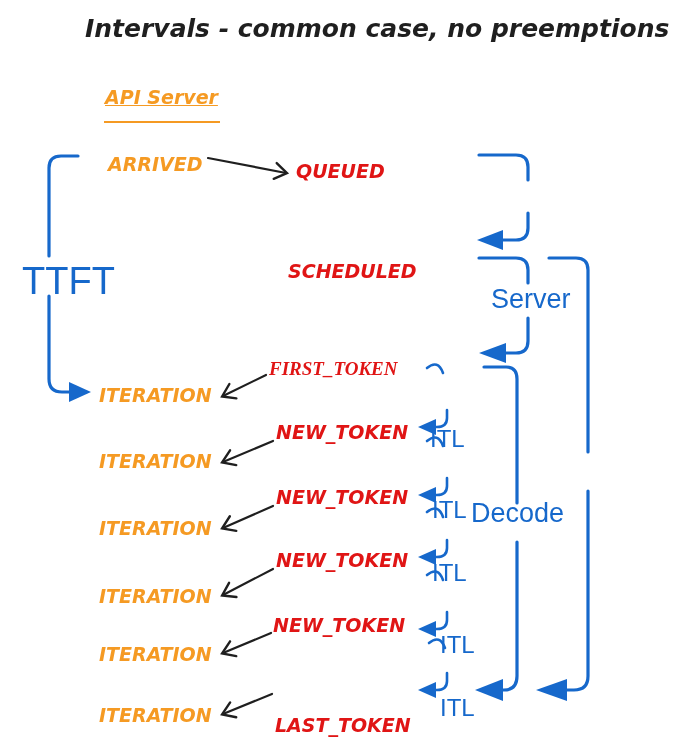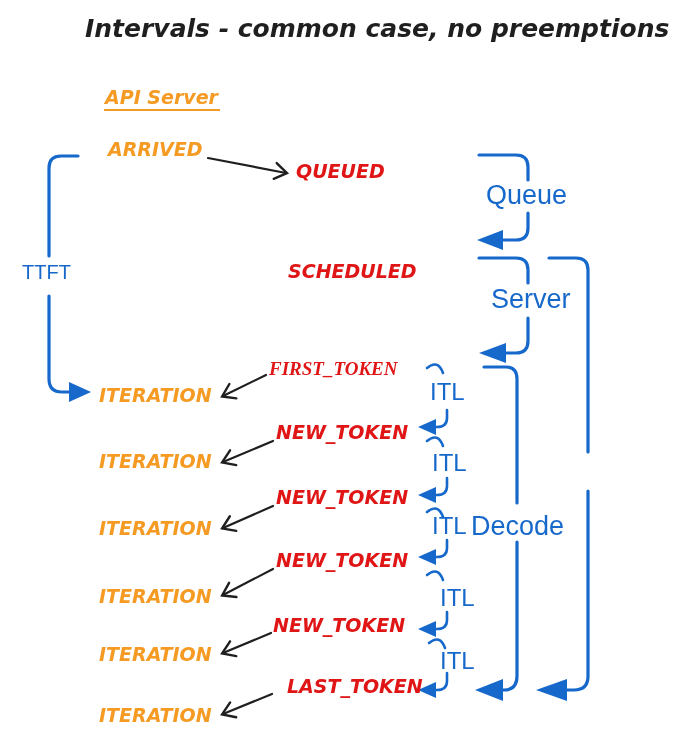--- a/index.html
+++ b/index.html
@@ -19,30 +19,30 @@
     font-family: "DejaVu Sans", sans-serif;
     font-style: italic; font-weight: bold;
     font-size: 25px; color: var(--ink);
     text-align: center;
   }
   .hand {
     font-family: "DejaVu Sans", sans-serif;
     font-style: italic; font-weight: bold;
     font-size: 19px;
   }
-  .colhead { border-bottom: 2px solid currentColor; padding: 0 2px 2px 1px; }
+  .colhead { border-bottom: 2px solid currentColor; padding: 0 2px 14px 1px; text-decoration: underline; }
   .orange { color: var(--orange); }
   .red    { color: var(--red); }
 
   .blue-label {
     font-family: "Liberation Sans", sans-serif;
     color: var(--blue);
     font-size: 27px;
   }
-  .itl-label { font-size: 24px; }
+  .itl-label { font-size: 24px; margin-top: 47px; }
 
   .bstroke { fill:none; stroke:var(--blue); stroke-width:3.2; stroke-linecap:round; }
   .bstroke-sm { fill:none; stroke:var(--blue); stroke-width:2.6; stroke-linecap:round; }
   .bfill { fill:var(--blue); stroke:none; }
   .kstroke { fill:none; stroke:var(--ink); stroke-width:2.2; stroke-linecap:round; }
 </style>
 </head>
 <body>
 
 <div class="stage">
@@ -122,41 +122,40 @@
       <path class="kstroke" d="M 273 569 L 223 595" marker-end="url(#chev)"></path>
       <path class="kstroke" d="M 271 633 L 223 653" marker-end="url(#chev)"></path>
       <path class="kstroke" d="M 272 694 L 223 714" marker-end="url(#chev)"></path>
     </g>
   </svg>
 
   <div class="txt title" style="left:85px; top:16px; width:460px;">Intervals - common case, no preemptions</div>
 
   <div class="txt hand orange colhead" style="left:104px; top:88px;">API Server</div>
 
-  <div class="txt hand orange" style="left:108px; top:140px;">ARRIVED</div>
+  <div class="txt hand orange" style="left:108px; top:155px;">ARRIVED</div>
   <div class="txt hand orange" style="left:99px; top:386px;">ITERATION</div>
   <div class="txt hand orange" style="left:99px; top:452px;">ITERATION</div>
   <div class="txt hand orange" style="left:99px; top:519px;">ITERATION</div>
   <div class="txt hand orange" style="left:99px; top:587px;">ITERATION</div>
   <div class="txt hand orange" style="left:99px; top:645px;">ITERATION</div>
   <div class="txt hand orange" style="left:99px; top:706px;">ITERATION</div>
 
   <div class="txt hand red" style="left:296px; top:162px;font-style:italic;">QUEUED</div>
   <div class="txt hand red" style="left:288px; top:262px;">SCHEDULED</div>
   <div class="txt hand red" style="left:269px; top:359px;font-family:Liberation Serif, serif;">FIRST_TOKEN</div>
   <div class="txt hand red" style="left:276px; top:423px;">NEW_TOKEN</div>
   <div class="txt hand red" style="left:276px; top:488px;">NEW_TOKEN</div>
   <div class="txt hand red" style="left:276px; top:551px;">NEW_TOKEN</div>
   <div class="txt hand red" style="left:273px; top:616px;">NEW_TOKEN</div>
-  <div class="txt hand red" style="left:275px; top:677px;margin-left:12px;">LAST_TOKEN</div>
+  <div class="txt hand red" style="left:275px; top:716px;">LAST_TOKEN</div>
 
-  <div class="txt blue-label" style="left:22px; top:262px; font-size:20px;">TTFT</div>
-  <div class="txt blue-label" style="left:486px; top:182px;">Queue</div>
+  <div class="txt blue-label" style="left:22px; top:262px; font-size:38px;">TTFT</div>
   <div class="txt blue-label" style="left:491px; top:286px;">Server</div>
-  <div class="txt blue-label" style="left:471px; top:513px;">Decode</div>
+  <div class="txt blue-label" style="left:471px; top:500px;">Decode</div>
 
   <div class="txt blue-label itl-label" style="left:430px; top:380px;">ITL</div>
   <div class="txt blue-label itl-label" style="left:432px; top:451px;">ITL</div>
   <div class="txt blue-label itl-label" style="left:432px; top:514px;">ITL</div>
   <div class="txt blue-label itl-label" style="left:440px; top:586px;">ITL</div>
   <div class="txt blue-label itl-label" style="left:440px; top:649px;">ITL</div>
 
 </div>
 
 </body></html>

